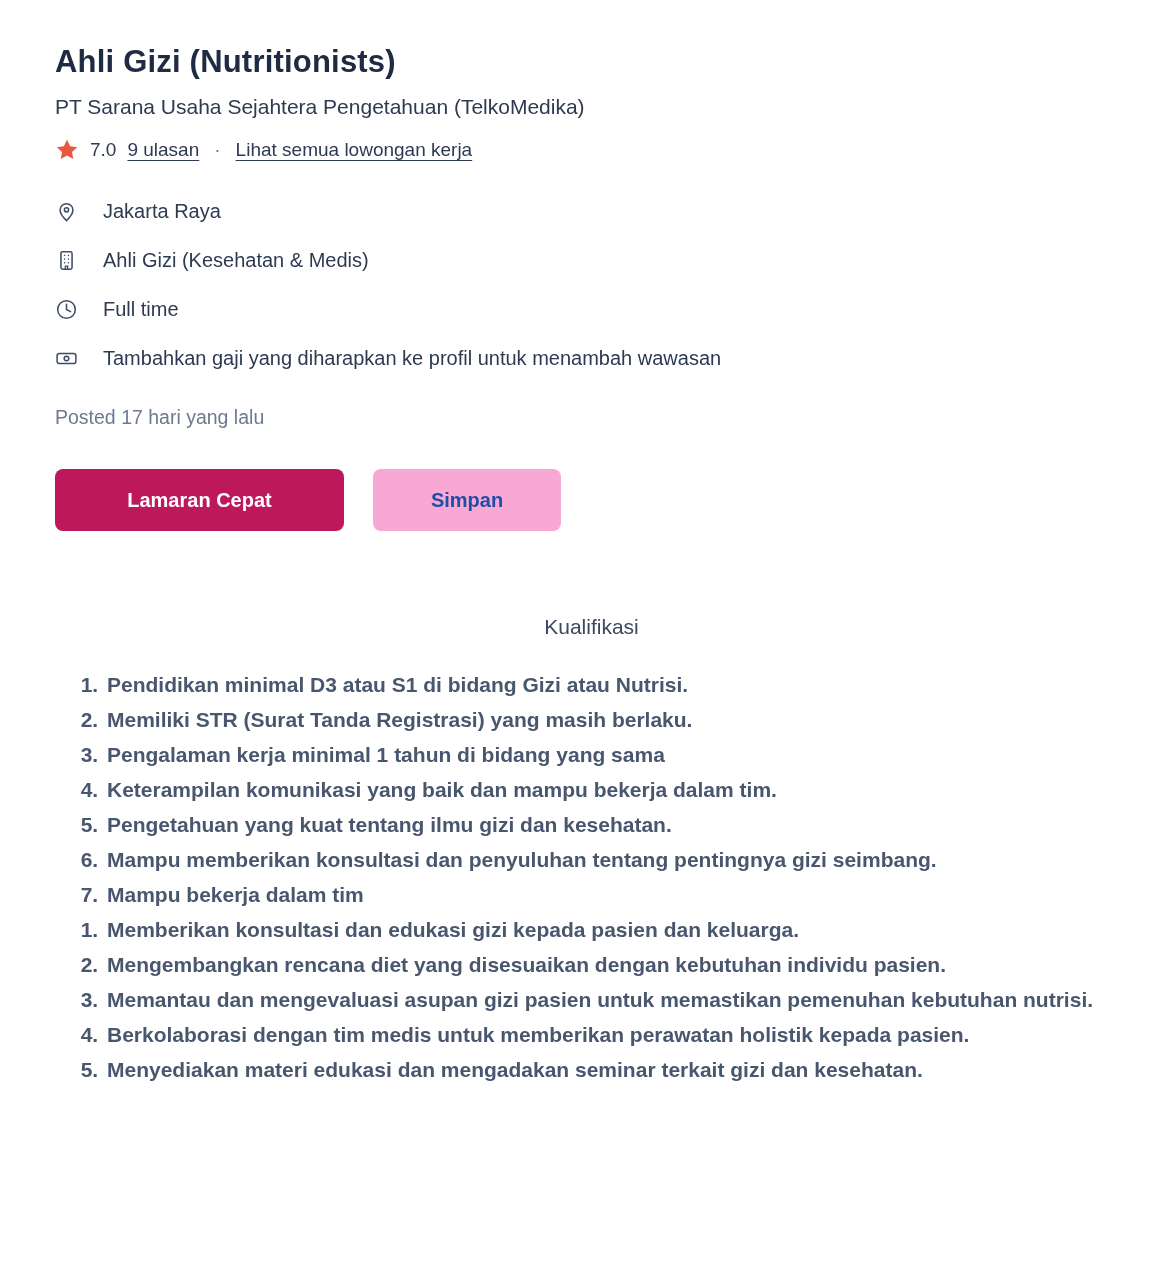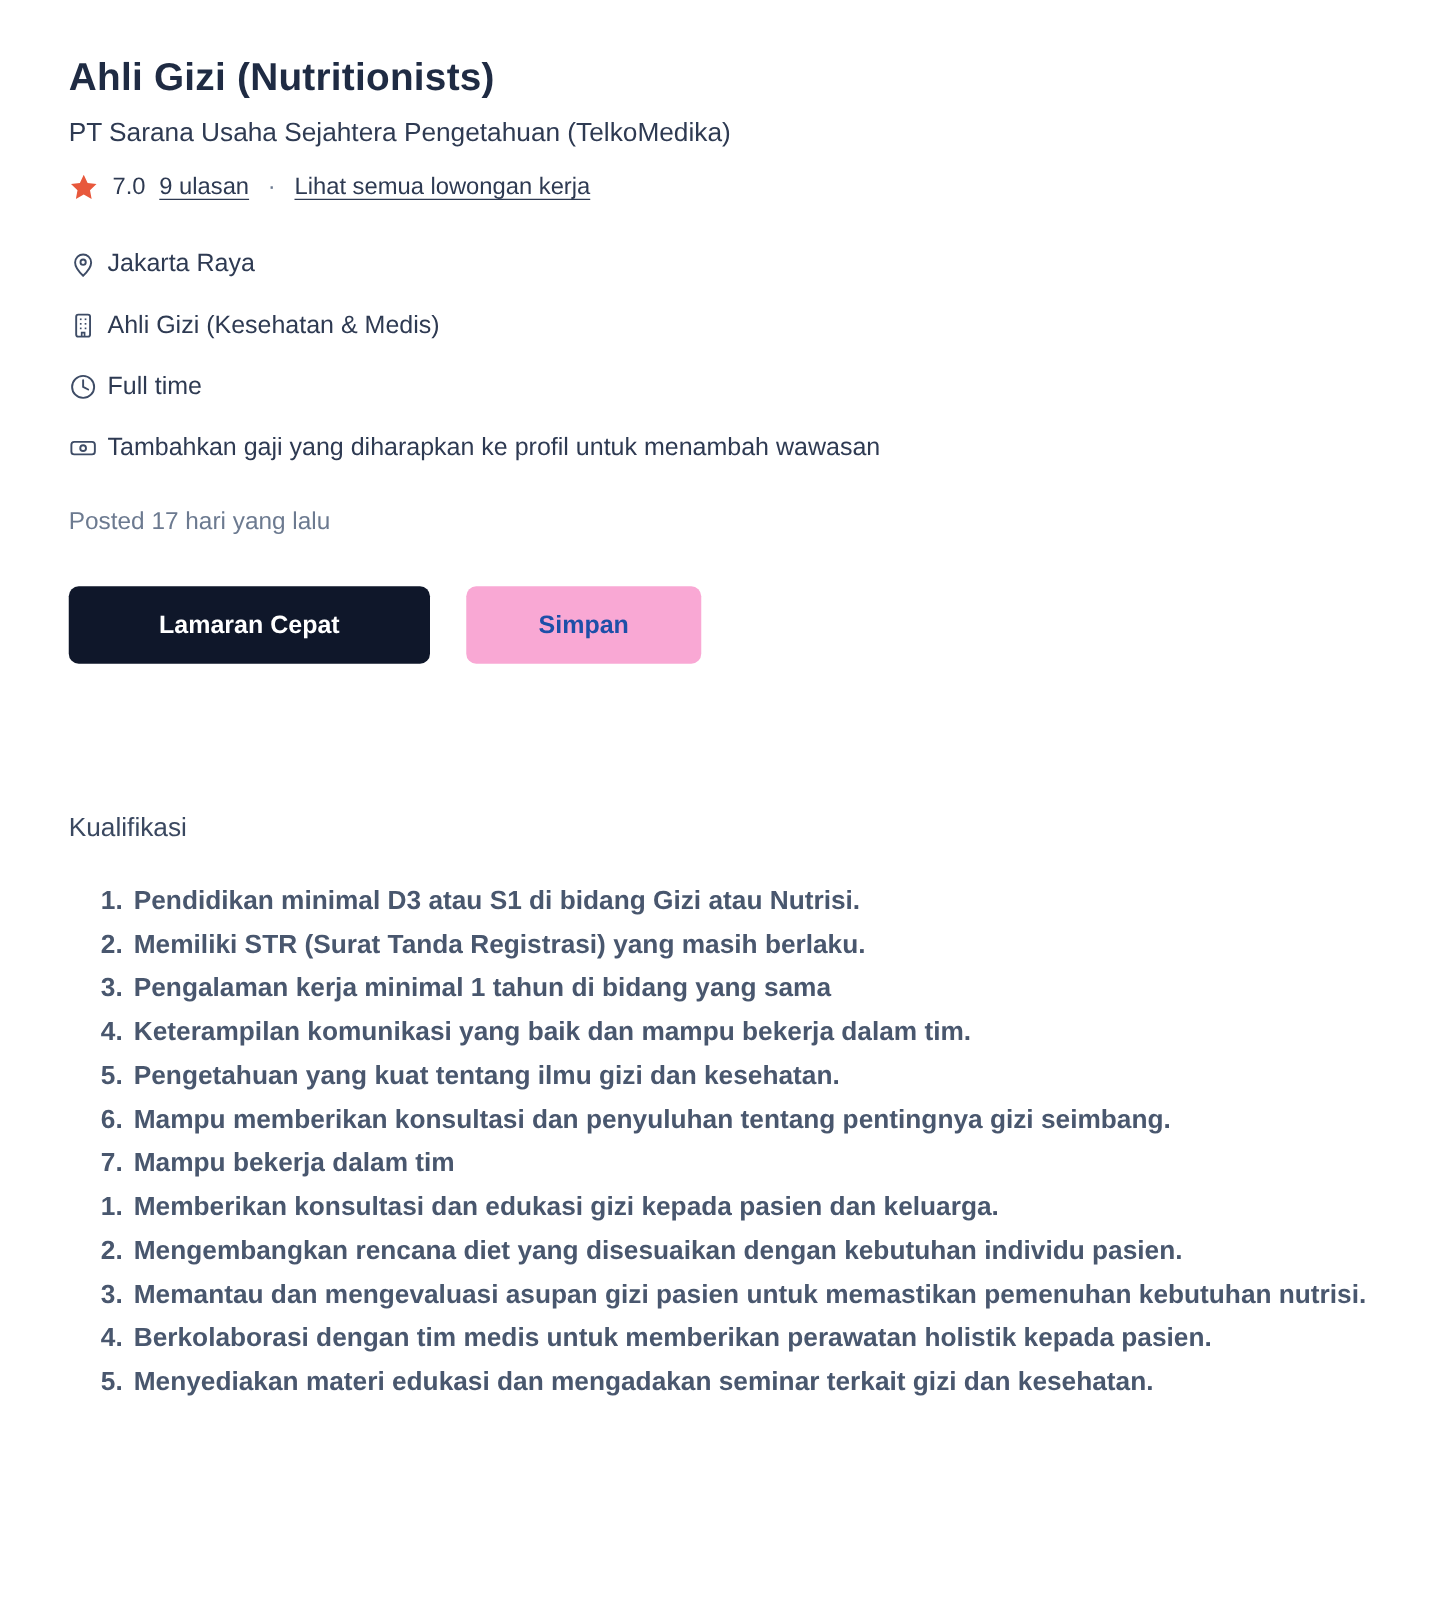--- a/index.html
+++ b/index.html
@@ -37,21 +37,21 @@
   .rating-link {
     color: #2e3a52;
     text-decoration: underline;
     text-underline-offset: 4px;
     cursor: pointer;
   }
   .dot-sep { color: #6c7a90; padding: 0 4px; }
   .detail-row {
     display: flex;
     align-items: center;
-    gap: 8px;
+    gap: 25px;
     margin-bottom: 26px;
     font-size: 20px;
     color: #2e3a52;
   }
   .detail-row .d-icon { width: 23px; height: 23px; flex: 0 0 23px; display: flex; align-items: center; justify-content: center; }
   .detail-row .d-icon svg { display: block; }
   .posted-date {
     margin-top: 36px;
     font-size: 19.5px;
     color: #6c7a90;
@@ -64,37 +64,37 @@
   .btn {
     border: none;
     border-radius: 8px;
     height: 62px;
     font-family: "Liberation Sans", sans-serif;
     font-size: 20px;
     font-weight: 700;
     cursor: pointer;
   }
   .btn-apply {
-    background: #0f172a;
+    background: #be185d;
     color: #ffffff;
     min-width: 289px;
     padding: 0 24px;
   }
   .btn-save {
     background: #f9a8d4;
     color: #1d4fa8;
     min-width: 188px;
     padding: 0 56px;
   }
   .section-heading {
     font-size: 21px;
     color: #3a4860;
     font-weight: 400;
   }
-  .section-qual .section-heading { margin-top: 120px; margin-bottom: 28px; }
+  .section-qual .section-heading { margin-top: 84px; margin-bottom: 28px; text-align: center; }
   .section-scope .section-heading { margin-top: 30px; margin-bottom: 28px; }
   ol.req-list {
     margin: 0;
     padding-left: 49px;
     font-size: 21px;
     line-height: 35px;
     color: #49576e;
     max-width: 1090px;
     font-weight: bold;
   }

